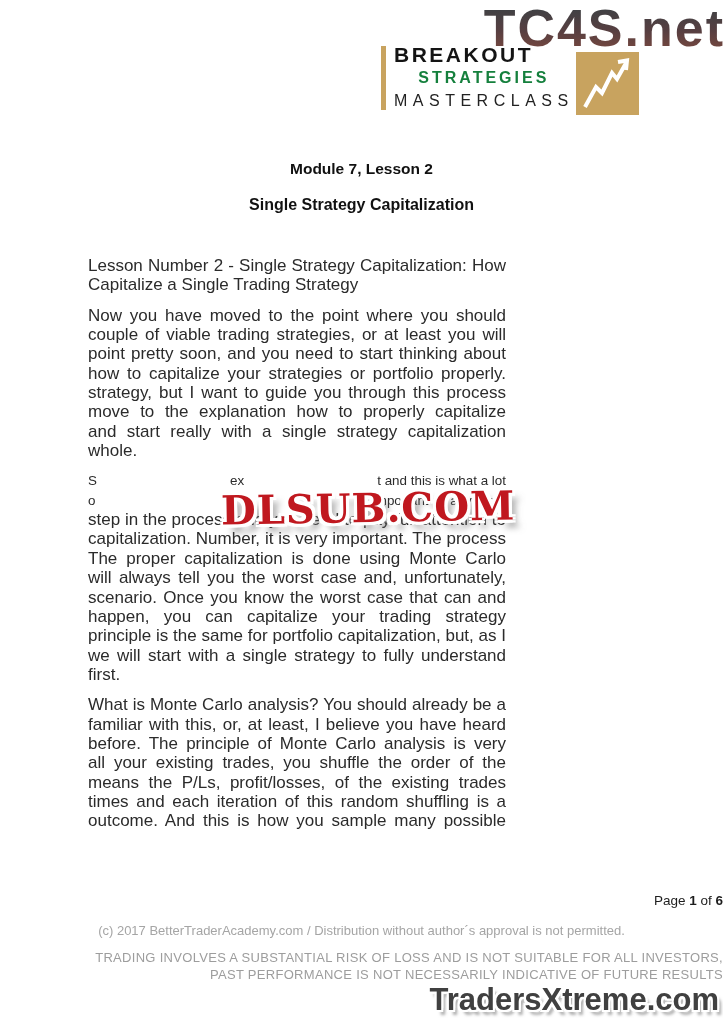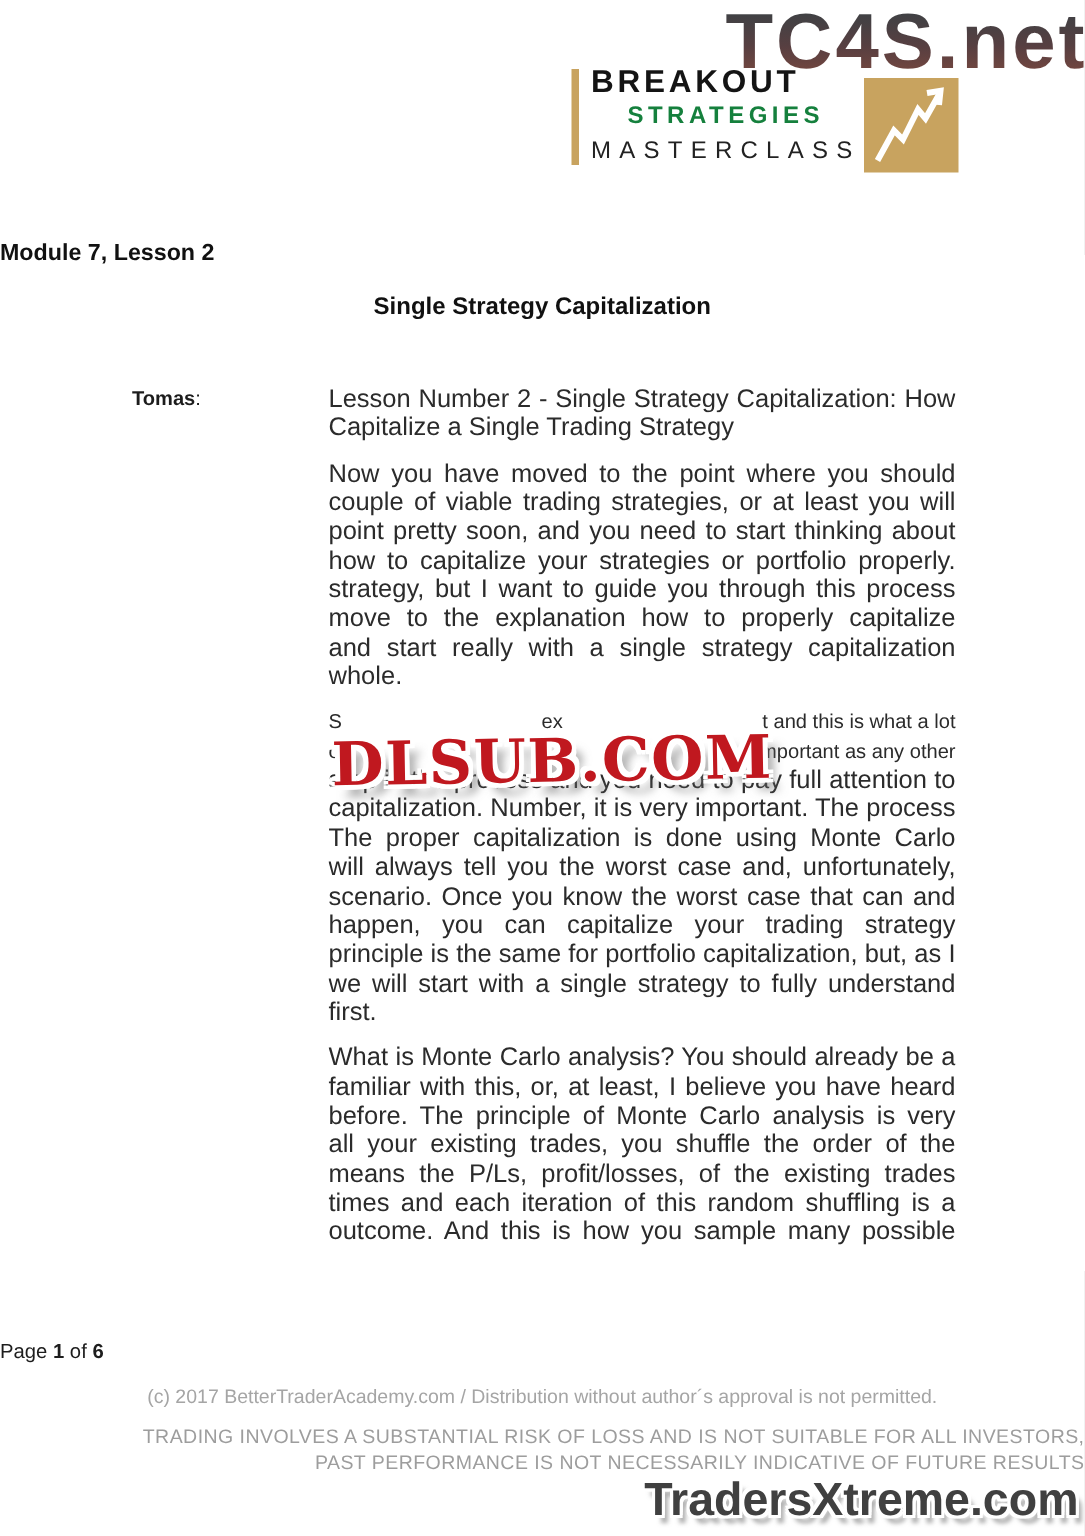--- a/index.html
+++ b/index.html
@@ -22,21 +22,21 @@
   
   .logo { position:absolute; left:381px; top:43px; z-index:2; }
   .logo-bar { position:absolute; left:0; top:3px; width:5px; height:64px; background:#c8a35f; }
   .logo-text { margin-left:13px; }
   .logo-l1 { font-size:21px; font-weight:700; letter-spacing:2.5px; color:#141414; line-height:23px; }
   .logo-l2 { font-size:16px; font-weight:700; letter-spacing:3px;   color:#15803d; line-height:23px;text-align:center; }
   .logo-l3 { font-size:16px; font-weight:400; letter-spacing:5.5px; color:#222;    line-height:23px; }
   .logo-icon { position:absolute; left:195px; top:9px; width:63px; height:63px; background:#c8a35f; }
 
   
-  .title1 { position:absolute; top:160px; left:0; right:0; 
+  .title1 { position:absolute; top:160px; left:0; right:0; text-align:center;
             font-size:15.5px; font-weight:700; color:#111; }
   .title2 { position:absolute; top:196px; left:0; right:0; text-align:center;
             font-size:16px; font-weight:700; color:#111; }
 
   
   .content { position:absolute; left:88px; top:256px; width:549px; }
   .row { display:flex; }
   .speaker-cell { width:131px; font-size:13.4px; line-height:19.35px; color:#1c1c1c; }
   .speaker-cell b { font-weight:700; }
   .paras { width:418px; }
@@ -57,21 +57,21 @@
     font-family:"DejaVu Serif", serif; font-size:40px; font-weight:700;
     letter-spacing:1px; color:#c0181f; white-space:nowrap;
     transform:rotate(-1deg);
     text-shadow:
       -3px -3px 0 #fff, 3px -3px 0 #fff, -3px 3px 0 #fff, 3px 3px 0 #fff,
       -3px 0 0 #fff, 3px 0 0 #fff, 0 -3px 0 #fff, 0 3px 0 #fff,
       7px 8px 6px rgba(110,110,110,.55);
   }
 
   
-  .page-num { position:absolute; top:893px; left:0; right:0; text-align:left;
+  .page-num { position:absolute; top:893px; left:0; right:0; text-align:right;
               font-size:13.5px; color:#1d1d1d; }
   .page-num .b { font-weight:700; }
   .copyright { position:absolute; top:923px; left:0; right:0; text-align:center;
                font-size:13px; color:#a5a5a5; }
   .disclaimer { position:absolute; top:950px; left:0; right:0; text-align:right;
                 font-size:13px; line-height:16.5px; color:#9d9d9d; letter-spacing:.3px; }
   .tradersx {
     position:absolute; top:982px; right:4px; z-index:6;
     font-size:31px; font-weight:700; color:#404040; white-space:nowrap;
     text-shadow:
@@ -100,21 +100,20 @@
         <path d="M42 10 L51 8.5 L50 18" stroke="#ffffff" stroke-width="4" fill="none"></path>
       </svg>
     </div>
   </div>
 
   <div class="title1">Module 7, Lesson 2</div>
   <div class="title2">Single Strategy Capitalization</div>
 
   <div class="content">
     <div class="row">
-      <div class="speaker-cell"><b>Tomas</b><span>:</span></div>
       <div class="paras">
 
         <div class="para">
             <div class="jline">Lesson Number 2 - Single Strategy Capitalization: How to Properly</div>
             <div class="jline plain">Capitalize a Single Trading Strategy</div>
           </div>
 
         <div class="para">
             <div class="jline">Now you have moved to the point where you should already have a</div>
             <div class="jline">couple of viable trading strategies, or at least you will move to this</div>

